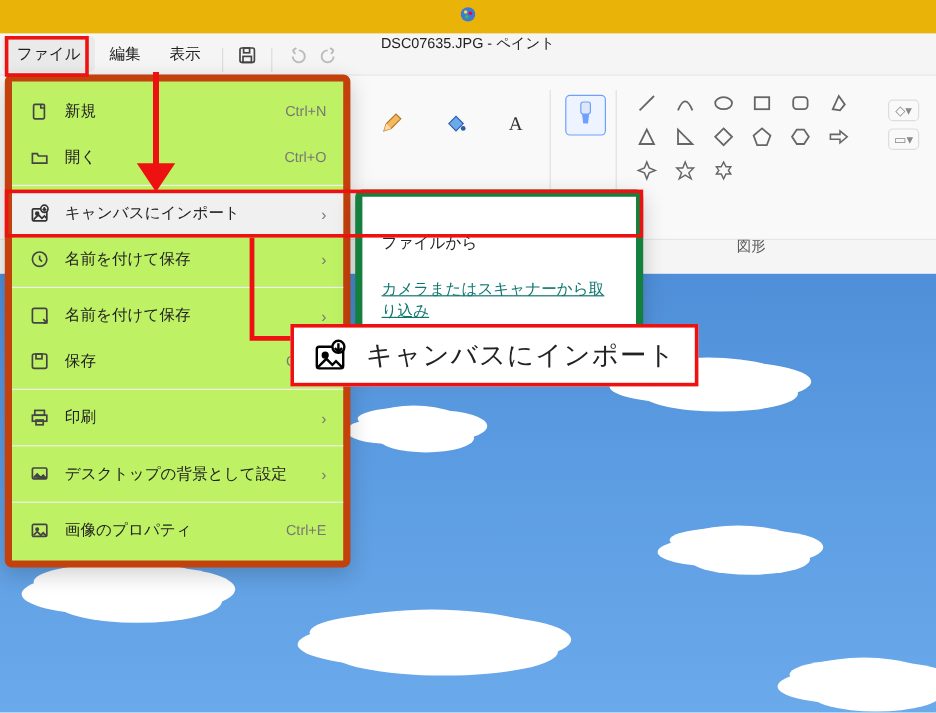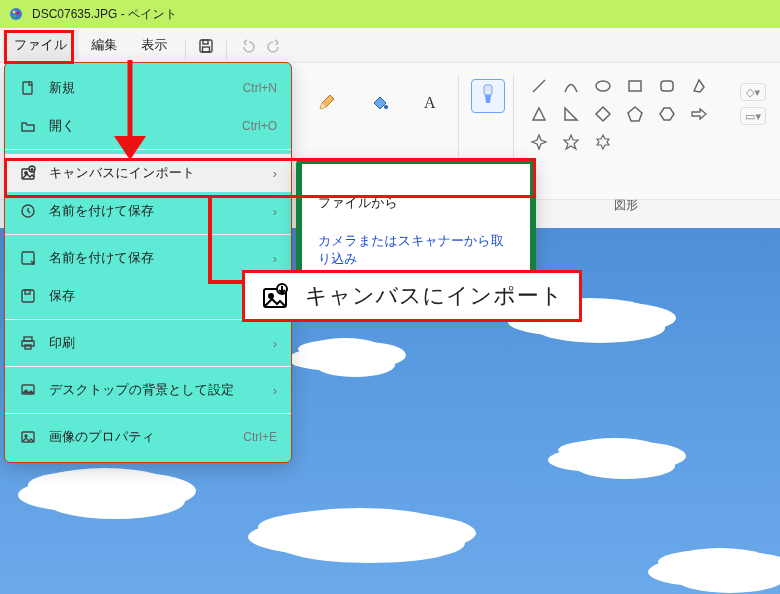--- a/index.html
+++ b/index.html
@@ -1,17 +1,17 @@
 <!DOCTYPE html>
 <html><head>
 <meta charset="utf-8">
 <style>
   * { margin:0; padding:0; box-sizing:border-box; }
   body { font-family:"Yu Gothic UI","Segoe UI",sans-serif; font-size:13px; color:#222; width:780px; height:594px; overflow:hidden; background:#f5f5f5; position:relative; }
-  .titlebar { display:flex; align-items:center; gap:8px; padding:4px 8px; background:#bef264; height:28px; }
+  .titlebar { display:flex; align-items:center; gap:8px; padding:4px 8px; background:#eab308; height:28px;flex-direction:column; }
   .titlebar .appicon { width:16px; height:16px; }
   .titlebar .title { font-size:12px; }
   .menubar { display:flex; align-items:flex-end; gap:0; padding:2px 2px; background:#f5f5f5; height:34px; }
   .menubar .mitem { padding:6px 12px; border-radius:4px; cursor:pointer; }
   .menubar .mitem.active { background:#eaeaea; }
   .menubar .sep { width:1px; height:20px; background:#ddd; margin:0 6px; }
   .menubar .ibtn { width:28px; height:28px; display:flex; align-items:center; justify-content:center; border-radius:4px; color:#444; }
   .menubar .ibtn.disabled { color:#bbb; }
   .ribbon { display:flex; align-items:flex-start; background:#f9f9f9; border-top:1px solid #e6e6e6; border-bottom:1px solid #e6e6e6; height:138px; position:relative; }
   .ribbon .covered { width:300px; }
@@ -21,31 +21,31 @@
   .ribbon .vsep { width:1px; background:#e0e0e0; height:110px; margin-top:12px; }
   .shapes-group { padding:12px 10px 0 14px; width:220px; }
   .shapes-grid { display:flex; flex-wrap:wrap; gap:6px 10px; }
   .shape { width:22px; height:22px; display:flex; align-items:center; justify-content:center; color:#666; }
   .shapes-label { text-align:center; font-size:12px; color:#555; margin-top:44px; }
   .extra { display:flex; flex-direction:column; gap:6px; padding:20px 6px 0 6px; }
   .extra .sm { width:26px; height:18px; display:flex; align-items:center; justify-content:center; color:#888; border:1px solid #ddd; border-radius:4px; font-size:11px; }
   .canvas { position:absolute; left:0; top:228px; right:0; bottom:0; overflow:hidden; }
   .sky { position:absolute; inset:0; background:linear-gradient(180deg,#4f8fd9 0%,#5b9be1 40%,#6aa9ea 100%); }
   .cloud { position:absolute; background:#fff; border-radius:50%; filter:blur(0.5px); box-shadow:20px 0 0 -4px #fff,-18px 4px 0 -6px #fff,10px 10px 0 -5px #fff,-10px -6px 0 -8px #fff; }
-  .filemenu { position:absolute; left:4px; top:62px; width:288px; background:#5eead4; border:1px solid #c2410c; border-radius:6px; box-shadow:0 6px 18px rgba(0,0,0,.18); padding:6px 0; z-index:20; }
+  .filemenu { position:absolute; left:4px; top:62px; width:288px; background:#bef264; border:6px solid #c2410c; border-radius:6px; box-shadow:0 6px 18px rgba(0,0,0,.18); padding:6px 0; z-index:20; }
   .fitem { display:flex; align-items:center; gap:12px; padding:10px 14px; cursor:pointer; position:relative; }
   .fitem .ico { width:18px; display:flex; justify-content:center; }
   .fitem .lbl { flex:1; font-size:13px; }
   .fitem .short { font-size:12px; color:#777; }
   .fitem .chev { color:#777; }
   .fitem.hover { background:#f0f0f0; }
   .filemenu .hr { height:1px; background:#eee; margin:4px 0; }
   .submenu { position:absolute; left:296px; top:158px; width:240px; background:#fff; border:6px solid #15803d; border-radius:6px; box-shadow:0 6px 18px rgba(0,0,0,.18); padding:20px 0; z-index:21; }
   .sitem { padding:10px 16px; font-size:13px; cursor:pointer; }
-  .sitem.disabled { color:#1d4ed8; cursor:default; }
+  .sitem.disabled { color:#0f766e; cursor:default;text-decoration:underline; }
   
   .hl { position:absolute; border:3px solid #e11; pointer-events:none; z-index:40; }
   .arrow { position:absolute; z-index:39; }
   .callout { position:absolute; left:242px; top:270px; z-index:42; background:#fff; border:3px solid #e11; padding:8px 16px; display:flex; align-items:center; gap:16px; font-size:22px; letter-spacing:1px; }
   .callout .cico { width:28px; height:28px; }
   svg { display:block; }
 </style>
 </head>
 <body>
 

